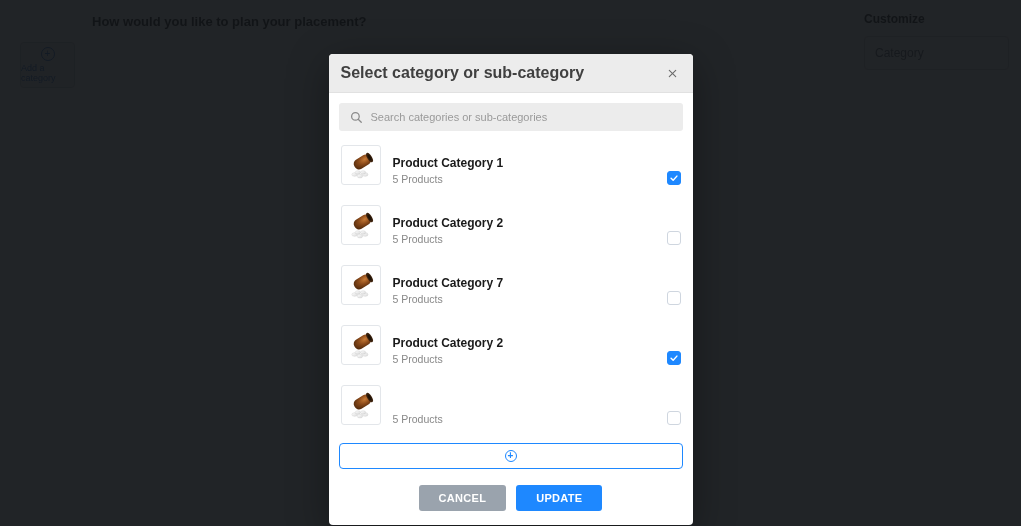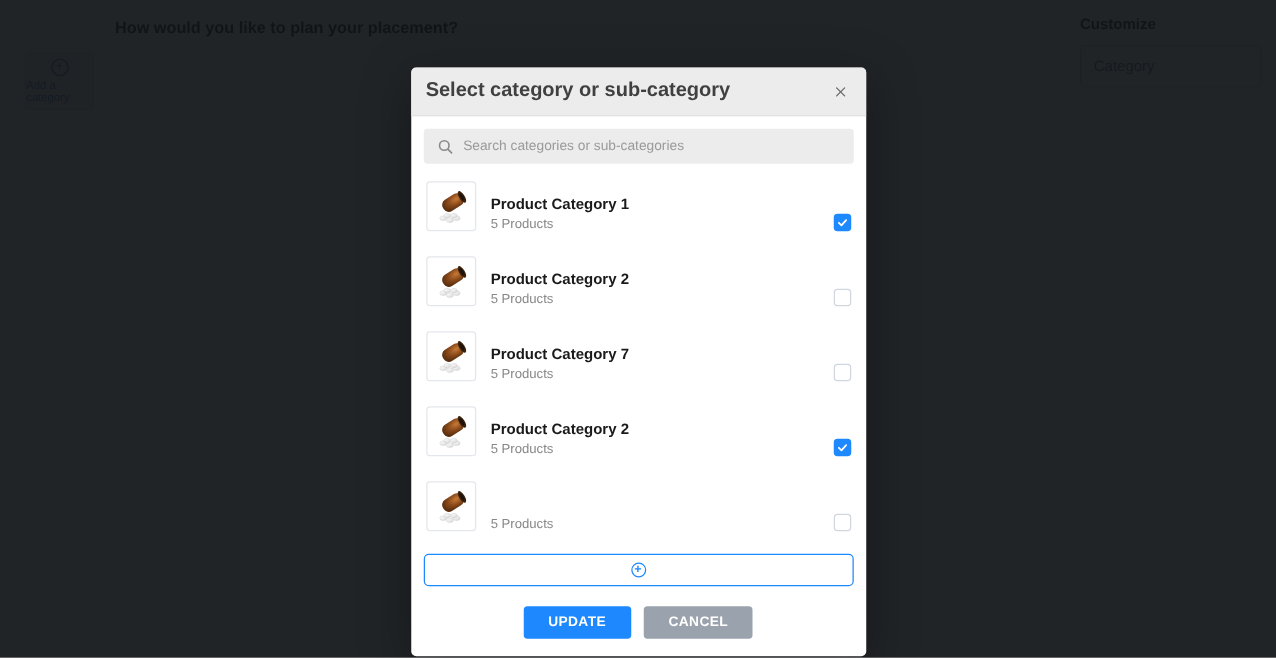--- a/index.html
+++ b/index.html
@@ -274,18 +274,18 @@
           </div>
           <div class="chk off"></div>
         </div>
       </div>
 
     <button class="add-new">
       <span class="plus-ic">+</span>
     </button>
 
     <div class="actions">
+      <button class="btn cancel">CANCEL</button>
       <button class="btn update">UPDATE</button>
-      <button class="btn cancel">CANCEL</button>
     </div>
 
   </div>
 </div>
 
 </body></html>

